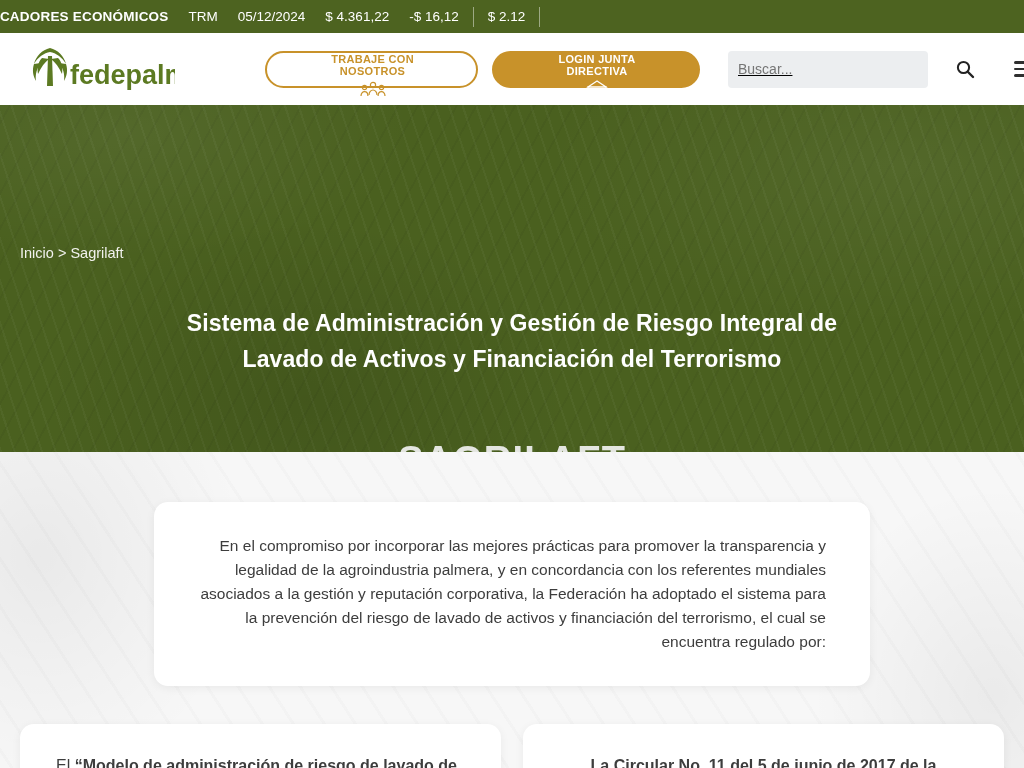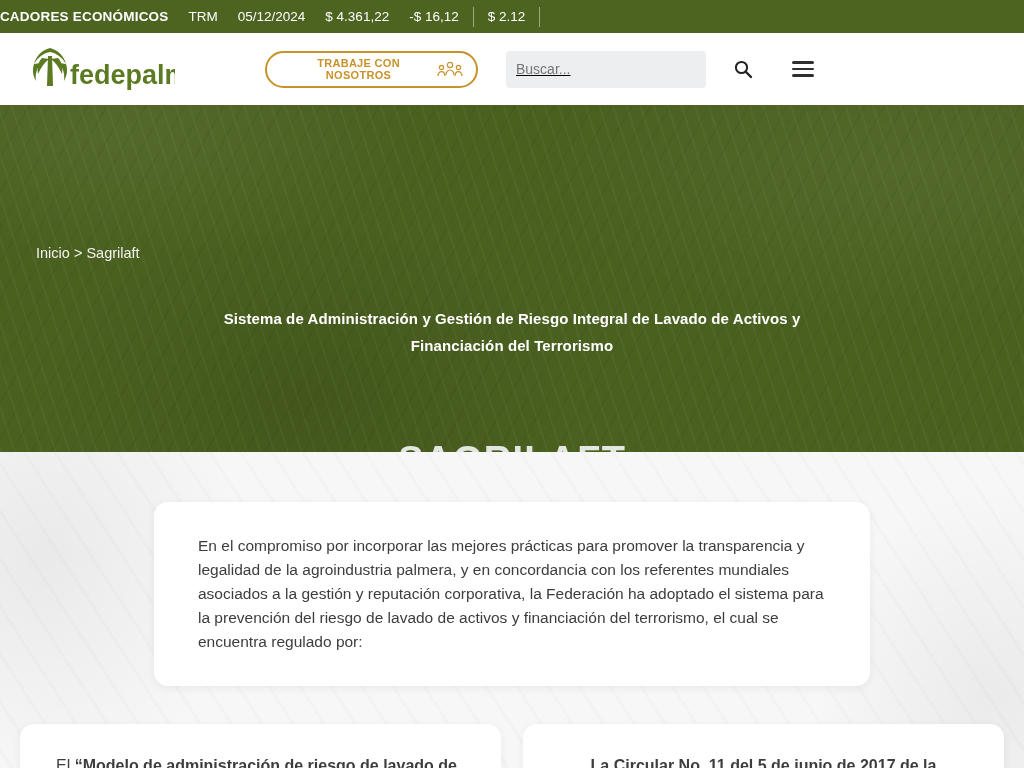--- a/index.html
+++ b/index.html
@@ -77,20 +77,21 @@
     align-items: center;
     justify-content: space-between;
     padding: 0 12px 0 14px;
     font-size: 11px;
     font-weight: bold;
     letter-spacing: 0.3px;
     text-align: center;
     cursor: pointer;
     text-transform: uppercase;
     line-height: 12px;
+    flex-direction: column;
   }
   .btn-work {
     border: 2px solid #c8922a;
     background: #ffffff;
     color: #c8922a;
   }
   .btn-work .btn-label { flex: 1; text-align: center; }
   .btn-login {
     background: #c8922a;
     border: 2px solid #c8922a;
@@ -158,28 +159,28 @@
     pointer-events: none;
   }
   .breadcrumb {
     position: absolute;
     top: 140px;
     left: 20px;
     font-size: 14.5px;
     color: #f2f2ee;
     z-index: 3;
   }
-  .breadcrumb a { color: #f2f2ee; text-decoration: none; margin-left: 16px; }
+  .breadcrumb a { color: #f2f2ee; text-decoration: none; }
   .hero-title {
     position: absolute;
     top: 200px;
     left: 0; right: 0;
     text-align: center;
-    font-size: 15px;
-    line-height: 27px;
+    font-size: 23px;
+    line-height: 36px;
     font-weight: bold;
     padding: 0 180px;
     z-index: 3;
     letter-spacing: 0.1px;
   }
   .hero-kicker {
     position: absolute;
     top: 334px;
     left: 0; right: 0;
     text-align: center;
@@ -215,21 +216,21 @@
     background: #ffffff;
     border-radius: 14px;
     box-shadow: 0 2px 10px rgba(0,0,0,0.06);
     padding: 32px 44px;
     z-index: 2;
   }
   .intro-card p {
     font-size: 15.5px;
     line-height: 24px;
     color: #3d3d3d;
-    text-align: left;
+    text-align: right;
   }
   .cards-row {
     position: absolute;
     top: 272px;
     left: 0;
     right: 0;
     display: flex;
     gap: 22px;
     padding: 0 20px;
     z-index: 2;
@@ -297,20 +298,36 @@
               <path d="M9 16c0-3 2-5 4-5s4 2 4 5"></path>
             <circle cx="4.5" cy="8.5" r="2.1"></circle>
               <path d="M1 17c0-2.6 1.6-4.3 3.5-4.3s3.4 1.7 3.4 4.3"></path>
             <circle cx="21.5" cy="8.5" r="2.1"></circle>
               <path d="M25 17c0-2.6-1.6-4.3-3.5-4.3s-3.4 1.7-3.4 4.3"></path>
           </g>
         </svg>
       </span>
     </div>
 
+    <div class="btn-pill btn-login">
+      <span class="btn-label">
+        <span>LOGIN JUNTA</span><br>
+        <span>DIRECTIVA</span>
+      </span>
+      <span class="btn-icon">
+        <svg width="24" height="20" viewBox="0 0 24 20" aria-hidden="true">
+          <g fill="none" stroke="#ffffff" stroke-width="1.2">
+            <path d="M2 18h20"></path>
+              <path d="M3 18V8h18v10"></path>
+              <path d="M12 2L3 8h18z"></path>
+            <path d="M7 18v-6M12 18v-6M17 18v-6"></path>
+          </g>
+        </svg>
+      </span>
+    </div>
 
     <div class="search-box">
       <input type="text" value="" placeholder="Buscar..." style="">
     </div>
     <div class="search-btn">
       <svg width="20" height="20" viewBox="0 0 20 20" aria-hidden="true">
         <circle cx="8.5" cy="8.5" r="5.6" fill="none" stroke="#222" stroke-width="2"></circle>
         <path d="M13 13l5 5" stroke="#222" stroke-width="2.4" stroke-linecap="round"></path>
       </svg>
     </div>

